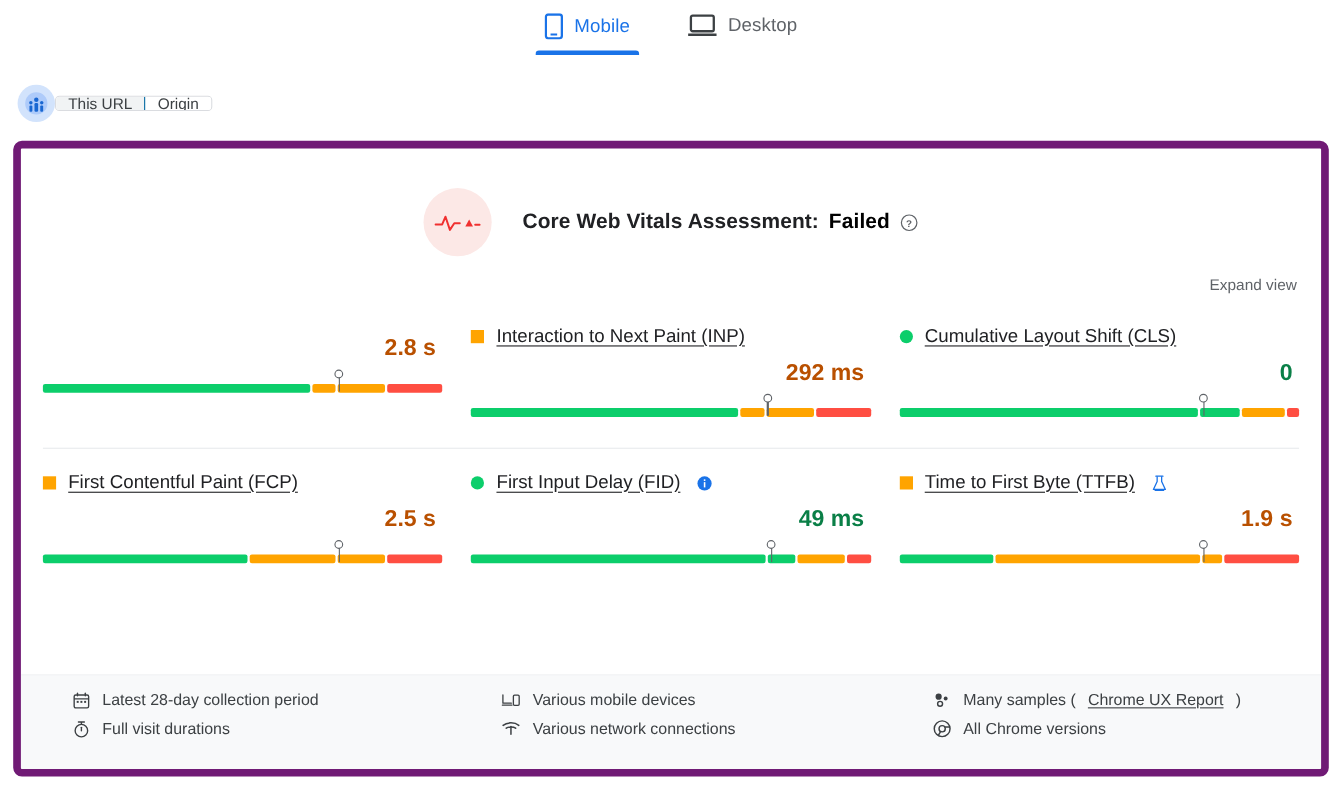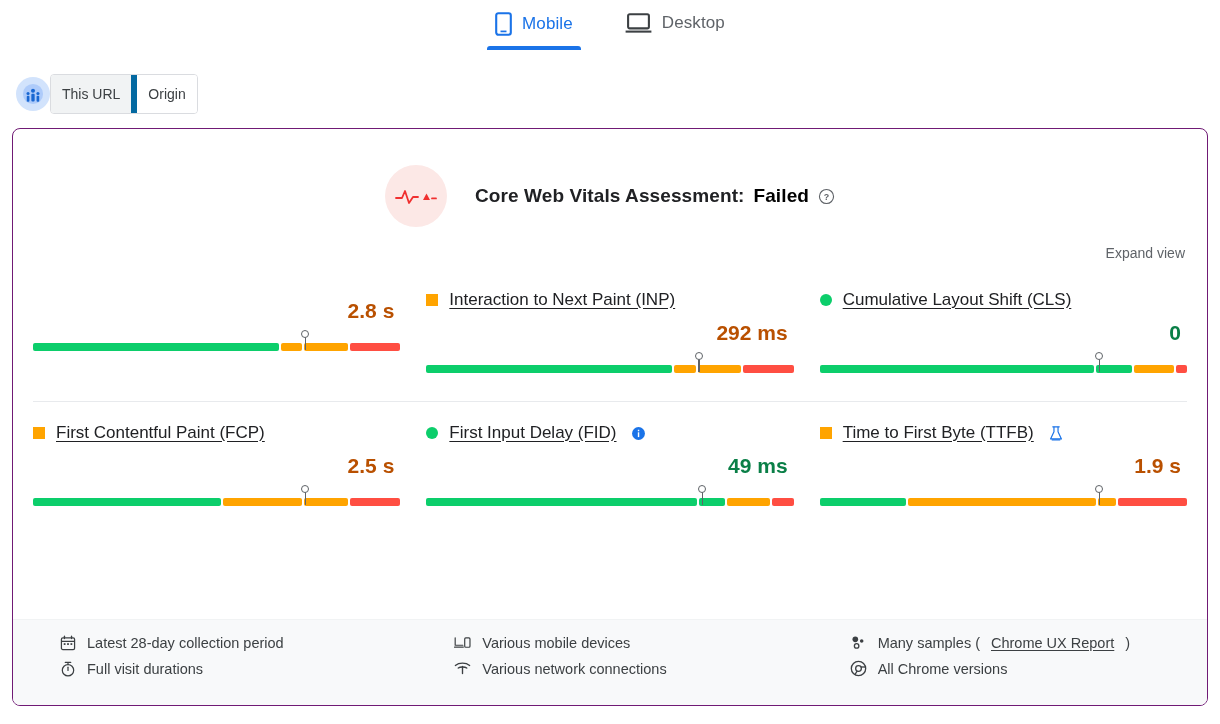--- a/index.html
+++ b/index.html
@@ -40,34 +40,34 @@
     width: 34px; height: 34px; border-radius: 50%;
     background: #d2e3fc; display: flex; align-items: center; justify-content: center;
     flex: 0 0 auto; margin-left: 6px;
   }
   .head-title {
     font-size: 21px; color: #202124; margin-left: 22px; flex: 1 1 auto;
     letter-spacing: .1px;
   }
   .seg {
     display: flex; border: 1px solid #dadce0; border-radius: 4px; overflow: hidden;
-    height: 40px; font-size: 14px;
+    height: 14px; font-size: 14px;
   }
   .seg .segbtn {
     display: flex; align-items: center; padding: 0 11px; cursor: pointer;
     color: #3c4043; background: #ffffff;
   }
   .seg .segbtn.selected { background: #f1f3f4; }
-  .seg .segbtn + .segbtn { border-left: 6px solid #0369a1; }
+  .seg .segbtn + .segbtn { border-left: 1px solid #0369a1; }
 
   
   .card {
     position: relative;
     margin: 8px 12px 0 12px;
-    border: 1px solid #701a75; border-radius: 8px;
+    border: 7px solid #701a75; border-radius: 8px;
     background: #ffffff; overflow: hidden;
     height: 578px;
   }
   .assessment {
     display: flex; align-items: center; justify-content: center;
     padding-top: 36px;
   }
   .assess-icon {
     width: 62px; height: 62px; border-radius: 50%; background: #fce8e6;
     display: flex; align-items: center; justify-content: center; flex: 0 0 auto;

